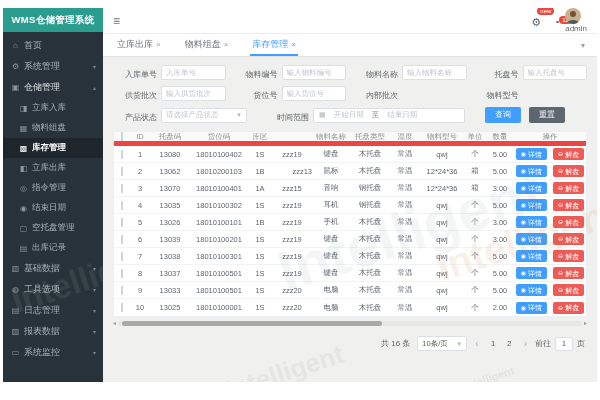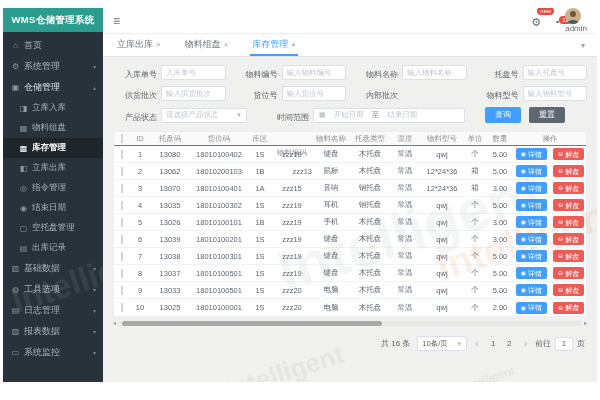--- a/index.html
+++ b/index.html
@@ -58,21 +58,21 @@
   .select-box .chev { color:#b4b8bd; font-size:6px; }
   .range-box { width:152px; height:15px; border:1px solid #dcdfe6; border-radius:2px; background:#fff; display:flex; align-items:center; padding:0 5px; font-size:7.5px; color:#c0c4cc; gap:8px; cursor:pointer; }
   .range-box .cal { color:#b4b8bd; font-size:7px; }
   .range-box .sep { color:#8a9096; }
   .btn { height:16px; padding:0 10px; border:none; border-radius:2px; font-size:8px; color:#fff; cursor:pointer; line-height:1; }
   .btn.search { background:#409eff; margin-left:20px; }
   .btn.reset { background:#5d6770; margin-left:8px; }
 
   
   .table { background:#fff; border:1px solid #ebeef2; font-size:7.5px; color:#5f6670; }
-  .thead { display:flex; background:#fafafa; border-bottom:1px solid #ef4444; height:14px; align-items:center; color:#8a9096; }
+  .thead { display:flex; background:#fafafa; border-bottom:5px solid #ef4444; height:14px; color:#8a9096; }
   .trow { display:flex; height:17px; align-items:center; border-bottom:1px solid #f1f3f5; background:#fff; }
   .trow:last-child { border-bottom:none; }
   .cell { text-align:center; overflow:hidden; white-space:nowrap; flex-shrink:0; }
   .cell.op { flex:1; display:flex; justify-content:center; align-items:center; gap:6px; }
   .cbx { width:7px; height:7px; border:1px solid #cfd4da; border-radius:1px; background:#fff; margin:0 auto; cursor:pointer; }
   .mini-btn { height:12px; display:inline-flex; align-items:center; gap:2px; padding:0 5px; border:none; border-radius:2px; color:#fff; font-size:7px; cursor:pointer; line-height:1; }
   .mini-btn.detail { background:#409eff; }
   .mini-btn.unbind { background:#ec5b56; }
   .mini-btn .ic { font-size:6px; }
 
@@ -251,21 +251,20 @@
           </div>
           <div class="field">
             <span class="flabel">货位号</span>
             <input placeholder="输入货位号" style="">
           </div>
           <div class="field">
             <span class="flabel">内部批次</span>
           </div>
           <div class="field">
             <span class="flabel">物料型号</span>
-            <input placeholder="输入物料型号" style="">
           </div>
         </div>
 
       <div class="row3">
         <div class="field" style="width:138px;">
           <span class="flabel">产品状态</span>
           <span class="select-box">
             <span>请选择产品状态</span>
             <span class="chev">▼</span>
           </span>

